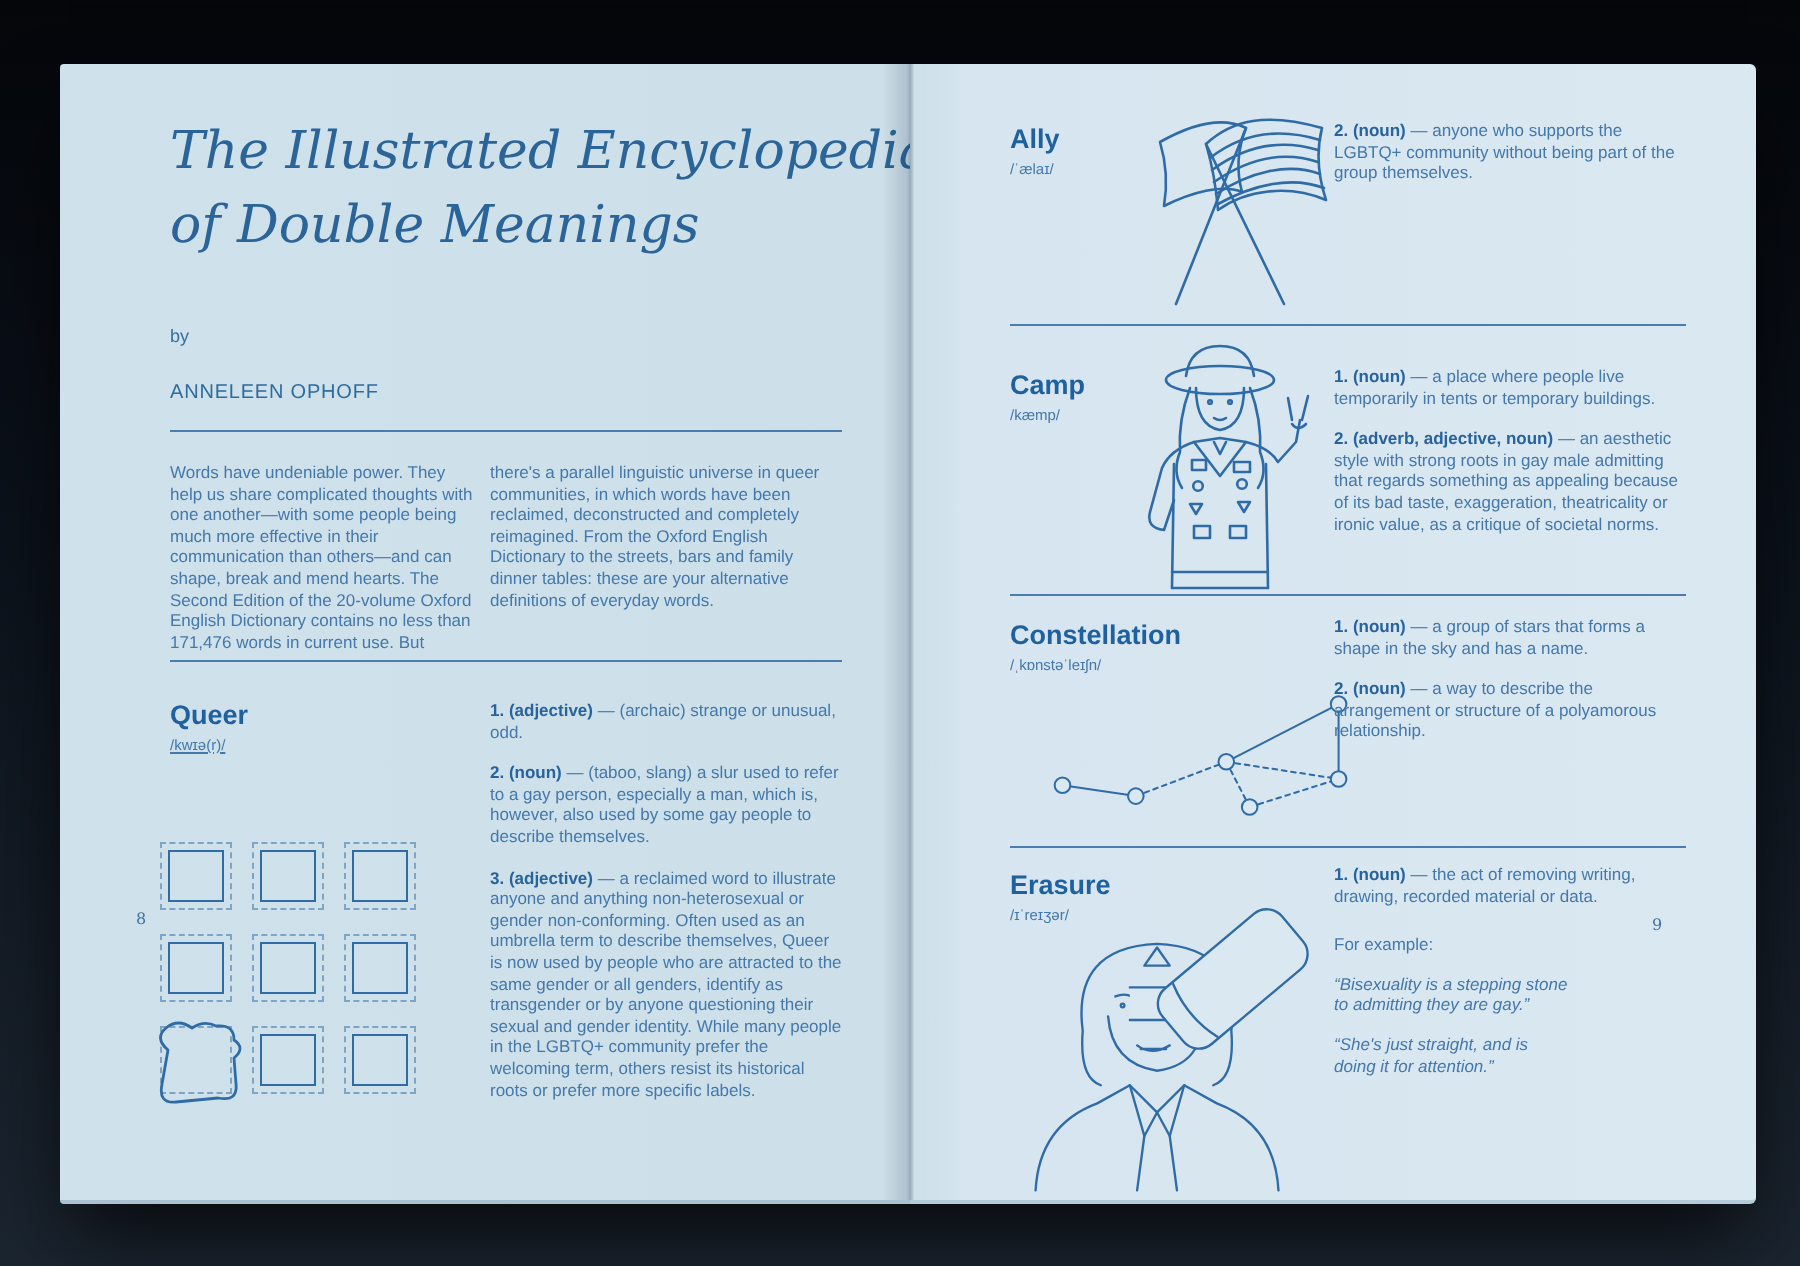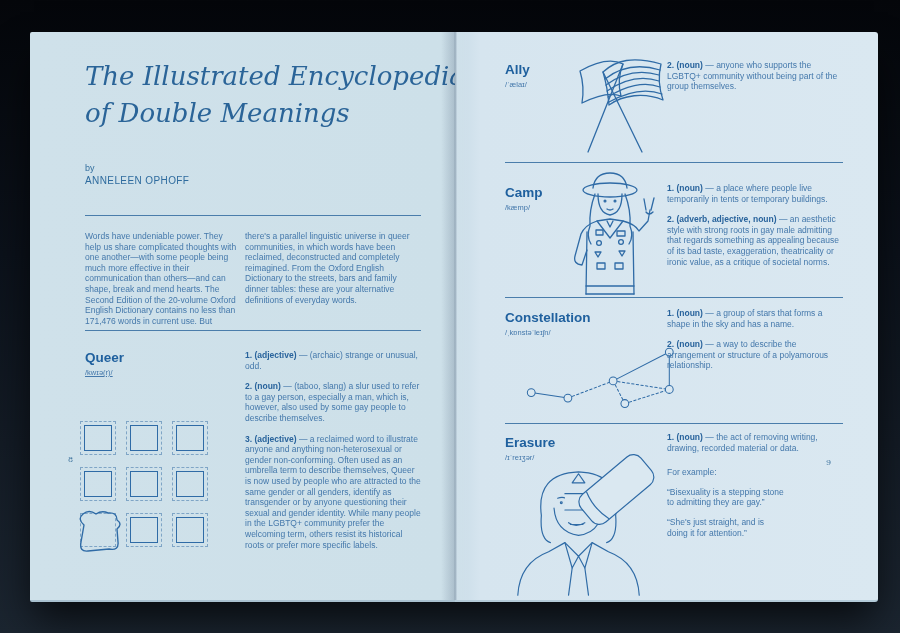--- a/index.html
+++ b/index.html
@@ -18,29 +18,29 @@
     background:linear-gradient(90deg,#c7dbe6 0%, #d6e5ef 6%, #dae8f1 100%);
     border-radius:0 3px 3px 0; border-bottom:2px solid #b4cbd9; }
   .seam { position:absolute; left:441px; top:32px; width:28px; height:568px;
     background:linear-gradient(90deg, rgba(20,40,70,0) 0%, rgba(20,40,70,0.16) 45%,
       rgba(20,40,70,0.28) 50%, rgba(255,255,255,0.12) 58%, rgba(20,40,70,0) 100%); }
 
   .abs { position:absolute; }
   .title { font-family:"DejaVu Serif", serif; font-style:italic; font-size:26px;
     line-height:37px; color:#2a6498; }
   .byline { font-size:9px; line-height:12px; color:#35709f; }
-  .author { font-size:10px; letter-spacing:0.4px; color:#2e6b9e; }
+  .author { font-size:10px; letter-spacing:0.4px; color:#2e6b9e;margin-top:16px; }
   .rule { position:absolute; height:1px; background:#4a7dab; }
   .body-text { font-size:8.5px; line-height:10.6px; color:#4478ab; }
   .def { margin:0 0 10px 0; }
   .def b { color:#28639c; }
   .headword { font-size:13.5px; font-weight:bold; color:#1f609e; line-height:15px;text-align:center; }
   .pron { font-size:7.5px; color:#4478ab; margin-top:2px; }
   .pagenum { font-size:8px; color:#41759f; font-family:"DejaVu Serif", serif; }
-  .quote { white-space:pre-line; margin:0 0 9px 0; }
+  .quote { font-style:italic; white-space:pre-line; margin:0 0 9px 0; }
   .example-label { margin:14px 0 9px 0; }
 
   .qgrid { position:absolute; left:50px; top:389px; display:grid;
     grid-template-columns:repeat(3,36px); grid-auto-rows:34px;
     column-gap:10px; row-gap:12px; }
   .cell { border:1px dashed #7fa5c6; position:relative; }
   .cell-inner { position:absolute; inset:3px; border:1.6px solid #2f6ba6; }
   .bread-svg { position:absolute; left:-6px; top:-4px; }
 
   svg.illu { position:absolute; }

